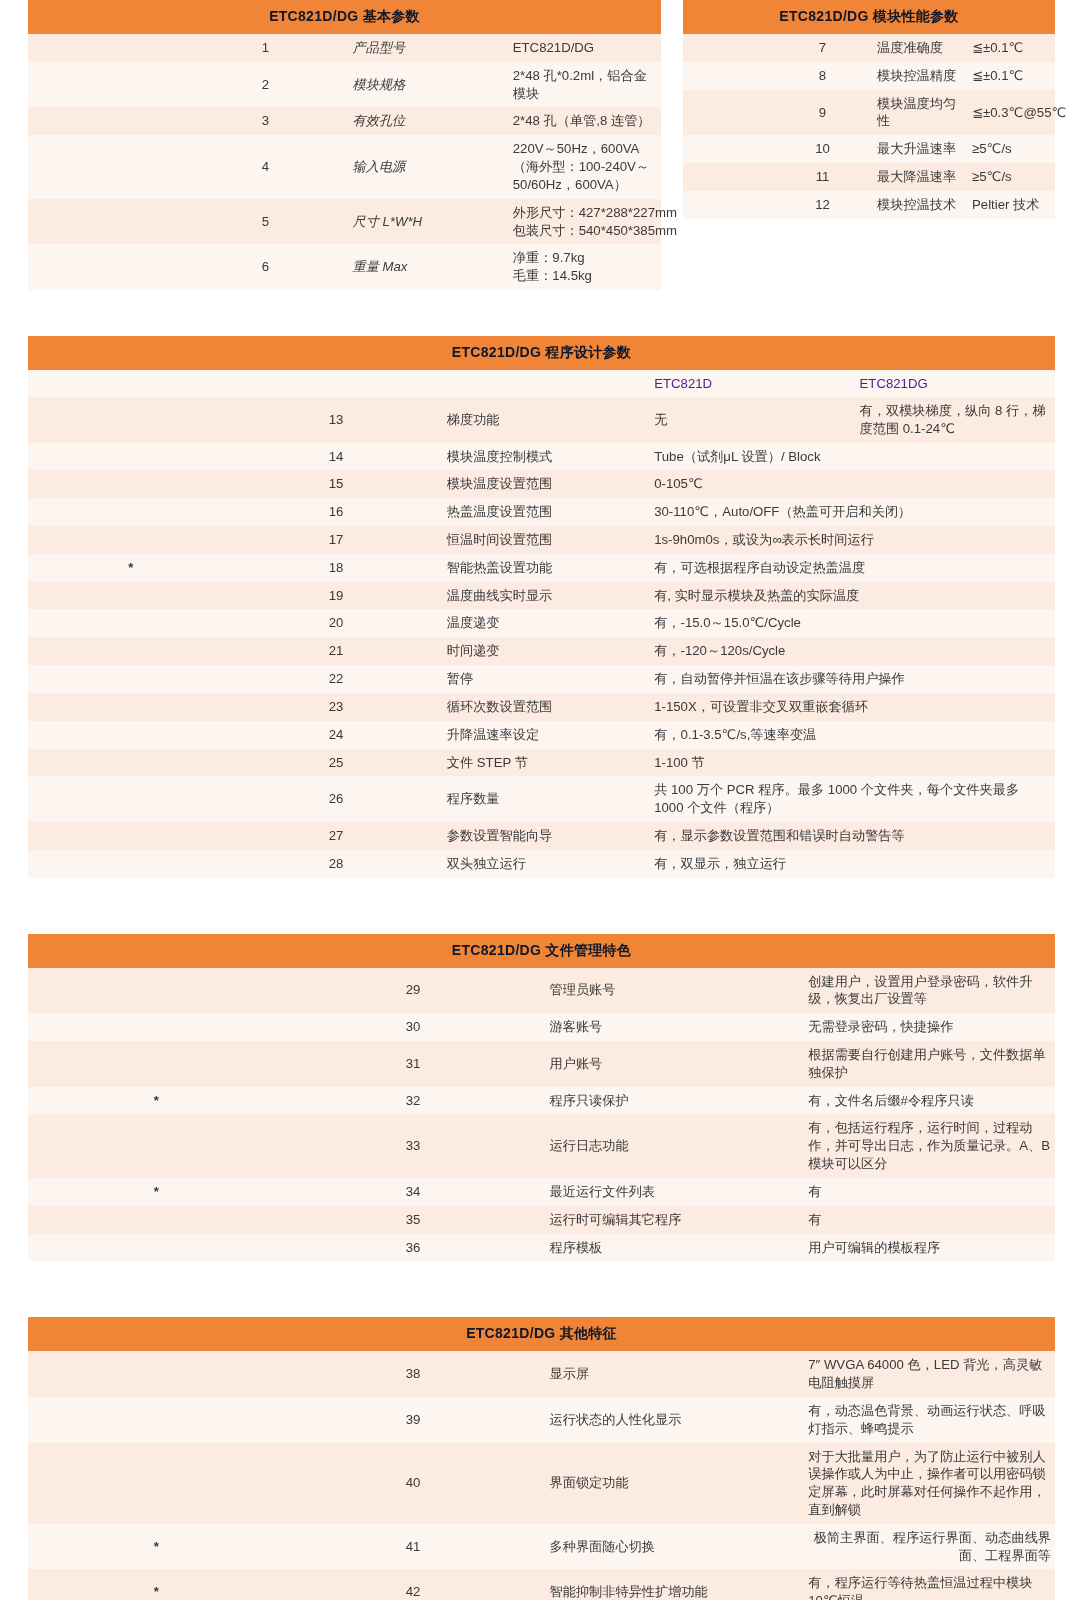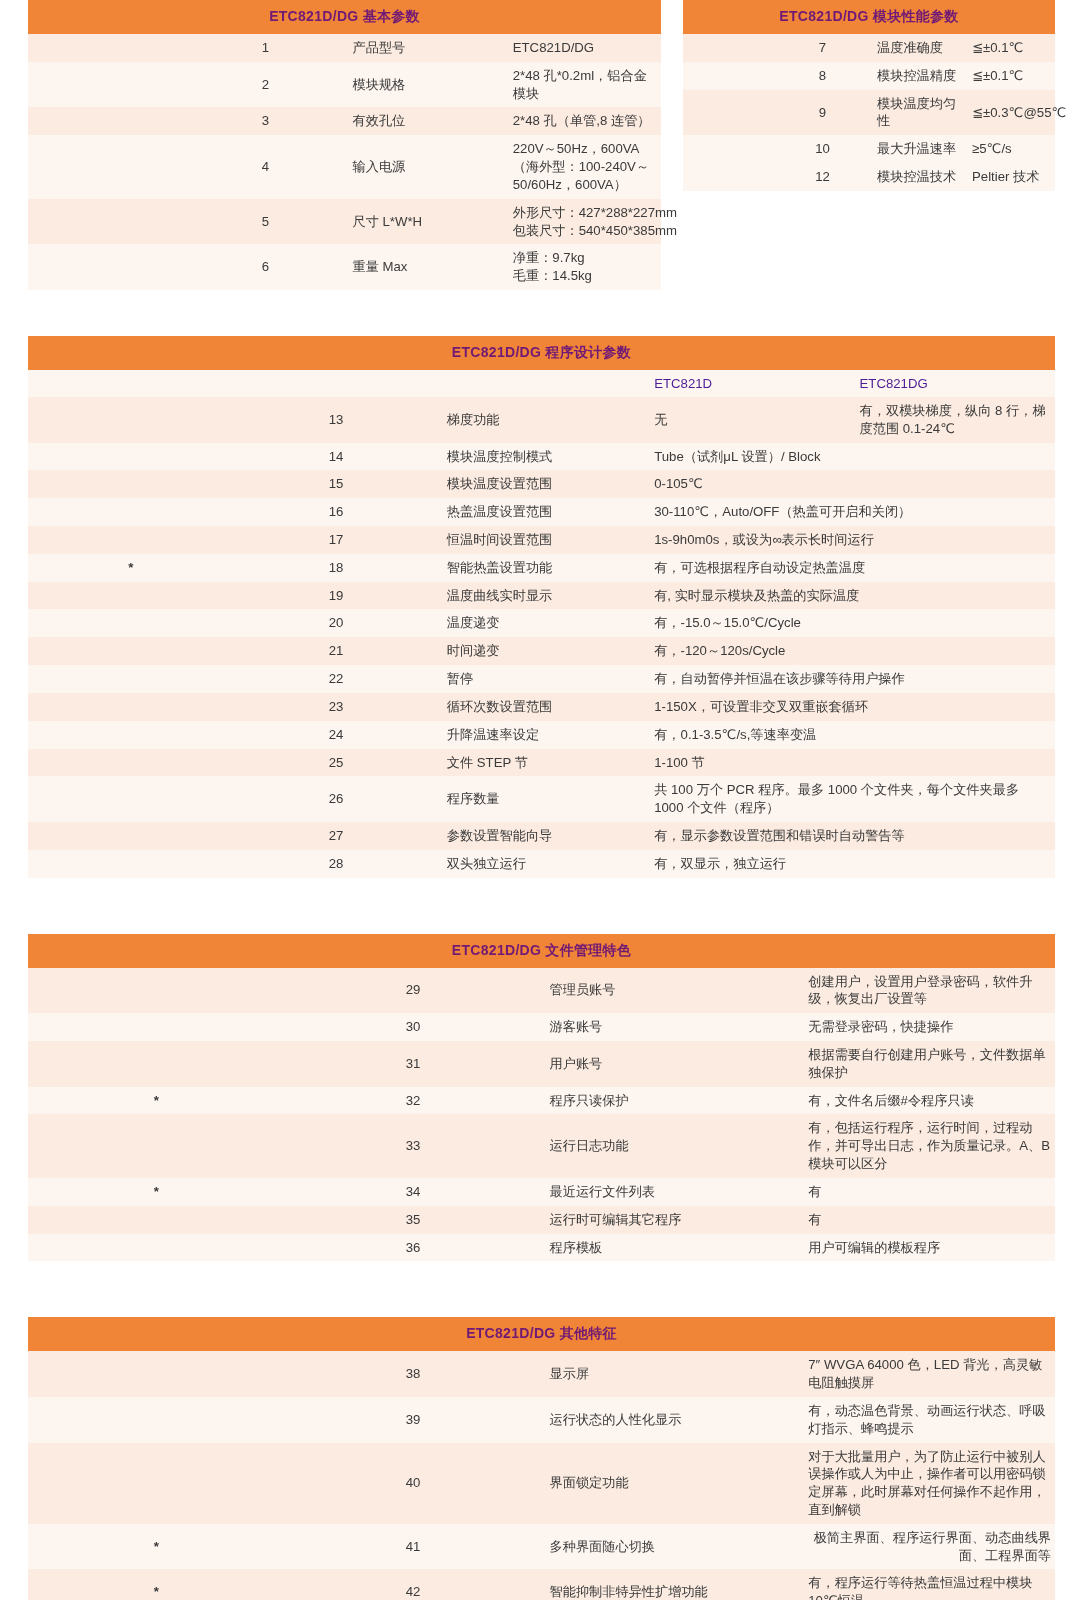--- a/index.html
+++ b/index.html
@@ -12,21 +12,21 @@
   body { padding: 0; }
   .page { width: 1083px; position: relative; padding: 0 28px 40px 28px; }
 
   .tbl { width: 100%; border-collapse: collapse; table-layout: fixed; }
   .tbl td { padding: 0; }
 
   .block { margin-bottom: 12px; }
 
   .hdr-row td {
     background: #F08437;
-    color: #701a75;
+    color: #0f172a;
     font-size: 14px;
     font-weight: bold;
     text-align: center;
     padding: 8px 0 8px 0;
     letter-spacing: .3px;
   }
 
   .row td {
     font-size: 13.2px;
     color: #3a3a3a;
@@ -40,21 +40,21 @@
   .c-star { width: 26px; text-align: center; color: #F08437; font-size: 14px; font-weight: bold; }
   .c-no { width: 44px; text-align: center; color: #3a3a3a; font-size: 13px; }
   .c-name { width: 180px; padding-left: 8px !important; }
   .c-val { padding-left: 10px !important; }
 
   
   .top-wrap { display: flex; gap: 22px; align-items: flex-start; }
   .top-left { width: 633px; }
   .top-right { width: 372px; }
 
-  .top-left .c-name { width: 150px; }
+  .top-left .c-name { width: 150px; font-style: italic; }
   .top-right .c-no { width: 44px; }
   .top-right .c-name { width: 132px; margin-top: 28px; }
 
   .inline2 { display: inline-block; }
   .inline2 .a { display: inline-block; min-width: 234px; }
 
   .sub-row td {
     font-size: 13.2px;
     color: #4c1d95;
     background: #FDF5F0;
@@ -144,20 +144,26 @@
         <tr class="row odd">
           <td class="c-star"></td>
           <td class="c-no">9</td>
           <td class="c-name">模块温度均匀性</td>
           <td class="c-val">≦±0.3℃@55℃</td>
         </tr>
         <tr class="row even">
           <td class="c-star"></td>
           <td class="c-no">10</td>
           <td class="c-name">最大升温速率</td>
+          <td class="c-val">≥5℃/s</td>
+        </tr>
+        <tr class="row odd">
+          <td class="c-star"></td>
+          <td class="c-no">11</td>
+          <td class="c-name">最大降温速率</td>
           <td class="c-val">≥5℃/s</td>
         </tr>
         <tr class="row even">
           <td class="c-star"></td>
           <td class="c-no">12</td>
           <td class="c-name">模块控温技术</td>
           <td class="c-val">Peltier 技术</td>
         </tr>
       </tbody>
         </table>

